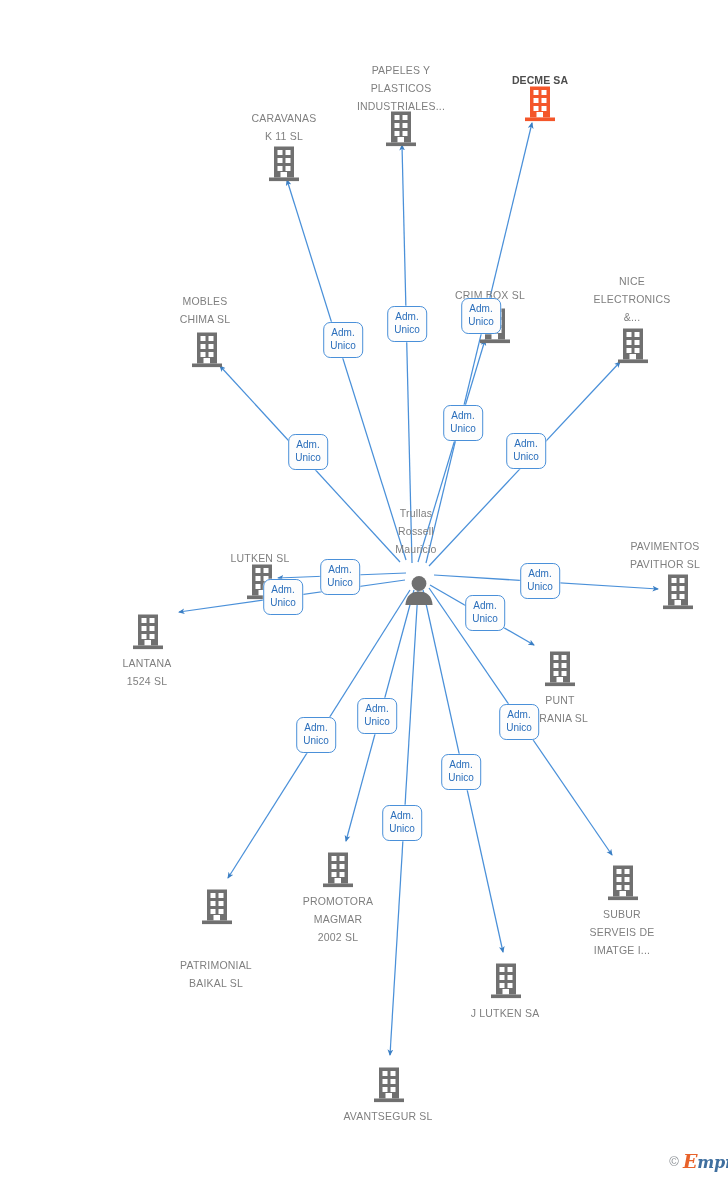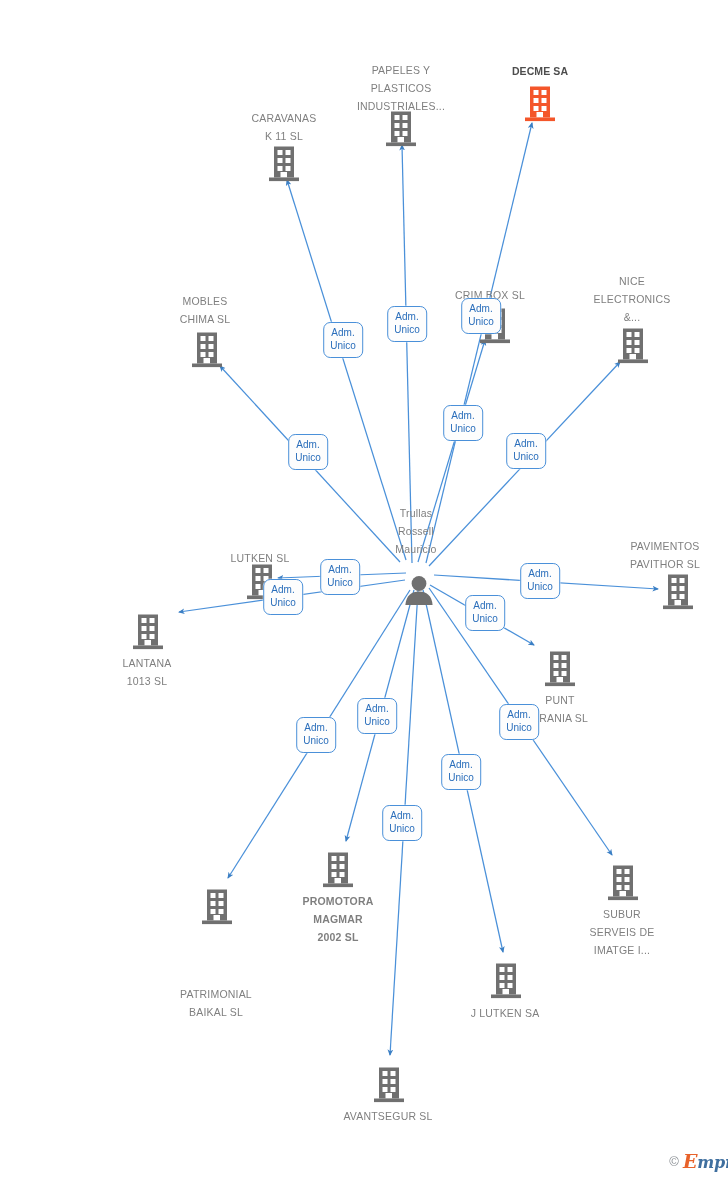--- a/index.html
+++ b/index.html
@@ -140,21 +140,21 @@
             <rect x="7" y="1.5" width="20" height="31" fill="#f4562a"></rect>
             <rect x="10.5" y="5" width="5" height="5" fill="#fff"></rect>
             <rect x="18.5" y="5" width="5" height="5" fill="#fff"></rect>
             <rect x="10.5" y="13" width="5" height="5" fill="#fff"></rect>
             <rect x="18.5" y="13" width="5" height="5" fill="#fff"></rect>
             <rect x="10.5" y="21" width="5" height="5" fill="#fff"></rect>
             <rect x="18.5" y="21" width="5" height="5" fill="#fff"></rect>
             <rect x="13.5" y="27" width="6.5" height="5.5" fill="#fff"></rect>
             <rect x="2" y="32.5" width="30" height="3.6" fill="#f4562a"></rect>
           </svg></span></div>
-      <div class="node top focus" style="left: 492px; top: 61px;"><span class="label">DECME SA</span></div>
+      <div class="node top focus" style="left: 492px; top: 70px;"><span class="label">DECME SA</span></div>
       <div class="node" style="left: 236px; top: 145px;"><span><svg class="icon" width="34" height="38" viewBox="0 0 34 38" xmlns="http://www.w3.org/2000/svg">
             <rect x="7" y="1.5" width="20" height="31" fill="#707070"></rect>
             <rect x="10.5" y="5" width="5" height="5" fill="#fff"></rect>
             <rect x="18.5" y="5" width="5" height="5" fill="#fff"></rect>
             <rect x="10.5" y="13" width="5" height="5" fill="#fff"></rect>
             <rect x="18.5" y="13" width="5" height="5" fill="#fff"></rect>
             <rect x="10.5" y="21" width="5" height="5" fill="#fff"></rect>
             <rect x="18.5" y="21" width="5" height="5" fill="#fff"></rect>
             <rect x="13.5" y="27" width="6.5" height="5.5" fill="#fff"></rect>
             <rect x="2" y="32.5" width="30" height="3.6" fill="#707070"></rect>
@@ -230,21 +230,21 @@
             <rect x="10.5" y="5" width="5" height="5" fill="#fff"></rect>
             <rect x="18.5" y="5" width="5" height="5" fill="#fff"></rect>
             <rect x="10.5" y="13" width="5" height="5" fill="#fff"></rect>
             <rect x="18.5" y="13" width="5" height="5" fill="#fff"></rect>
             <rect x="10.5" y="21" width="5" height="5" fill="#fff"></rect>
             <rect x="18.5" y="21" width="5" height="5" fill="#fff"></rect>
             <rect x="13.5" y="27" width="6.5" height="5.5" fill="#fff"></rect>
             <rect x="2" y="32.5" width="30" height="3.6" fill="#707070"></rect>
           </svg></span></div>
       <div class="node bottom" style="left: 99px; top: 653px;"><span class="label">LANTANA
-1013  SL</span></div>
+1524  SL</span></div>
       <div class="node" style="left: 512px; top: 650px;"><span><svg class="icon" width="34" height="38" viewBox="0 0 34 38" xmlns="http://www.w3.org/2000/svg">
             <rect x="7" y="1.5" width="20" height="31" fill="#707070"></rect>
             <rect x="10.5" y="5" width="5" height="5" fill="#fff"></rect>
             <rect x="18.5" y="5" width="5" height="5" fill="#fff"></rect>
             <rect x="10.5" y="13" width="5" height="5" fill="#fff"></rect>
             <rect x="18.5" y="13" width="5" height="5" fill="#fff"></rect>
             <rect x="10.5" y="21" width="5" height="5" fill="#fff"></rect>
             <rect x="18.5" y="21" width="5" height="5" fill="#fff"></rect>
             <rect x="13.5" y="27" width="6.5" height="5.5" fill="#fff"></rect>
             <rect x="2" y="32.5" width="30" height="3.6" fill="#707070"></rect>
@@ -255,34 +255,34 @@
             <rect x="7" y="1.5" width="20" height="31" fill="#707070"></rect>
             <rect x="10.5" y="5" width="5" height="5" fill="#fff"></rect>
             <rect x="18.5" y="5" width="5" height="5" fill="#fff"></rect>
             <rect x="10.5" y="13" width="5" height="5" fill="#fff"></rect>
             <rect x="18.5" y="13" width="5" height="5" fill="#fff"></rect>
             <rect x="10.5" y="21" width="5" height="5" fill="#fff"></rect>
             <rect x="18.5" y="21" width="5" height="5" fill="#fff"></rect>
             <rect x="13.5" y="27" width="6.5" height="5.5" fill="#fff"></rect>
             <rect x="2" y="32.5" width="30" height="3.6" fill="#707070"></rect>
           </svg></span></div>
-      <div class="node bottom" style="left: 168px; top: 984px;"><span class="label">PATRIMONIAL
+      <div class="node bottom" style="left: 168px; top: 955px;"><span class="label">PATRIMONIAL
 BAIKAL SL</span></div>
       <div class="node" style="left: 290px; top: 851px;"><span><svg class="icon" width="34" height="38" viewBox="0 0 34 38" xmlns="http://www.w3.org/2000/svg">
             <rect x="7" y="1.5" width="20" height="31" fill="#707070"></rect>
             <rect x="10.5" y="5" width="5" height="5" fill="#fff"></rect>
             <rect x="18.5" y="5" width="5" height="5" fill="#fff"></rect>
             <rect x="10.5" y="13" width="5" height="5" fill="#fff"></rect>
             <rect x="18.5" y="13" width="5" height="5" fill="#fff"></rect>
             <rect x="10.5" y="21" width="5" height="5" fill="#fff"></rect>
             <rect x="18.5" y="21" width="5" height="5" fill="#fff"></rect>
             <rect x="13.5" y="27" width="6.5" height="5.5" fill="#fff"></rect>
             <rect x="2" y="32.5" width="30" height="3.6" fill="#707070"></rect>
           </svg></span></div>
-      <div class="node bottom" style="left: 290px; top: 891px; font-weight: bold;"><span class="label">PROMOTORA
+      <div class="node bottom" style="left: 290px; top: 891px;"><span class="label">PROMOTORA
 MAGMAR
 2002 SL</span></div>
       <div class="node" style="left: 575px; top: 864px;"><span><svg class="icon" width="34" height="38" viewBox="0 0 34 38" xmlns="http://www.w3.org/2000/svg">
             <rect x="7" y="1.5" width="20" height="31" fill="#707070"></rect>
             <rect x="10.5" y="5" width="5" height="5" fill="#fff"></rect>
             <rect x="18.5" y="5" width="5" height="5" fill="#fff"></rect>
             <rect x="10.5" y="13" width="5" height="5" fill="#fff"></rect>
             <rect x="18.5" y="13" width="5" height="5" fill="#fff"></rect>
             <rect x="10.5" y="21" width="5" height="5" fill="#fff"></rect>
             <rect x="18.5" y="21" width="5" height="5" fill="#fff"></rect>

